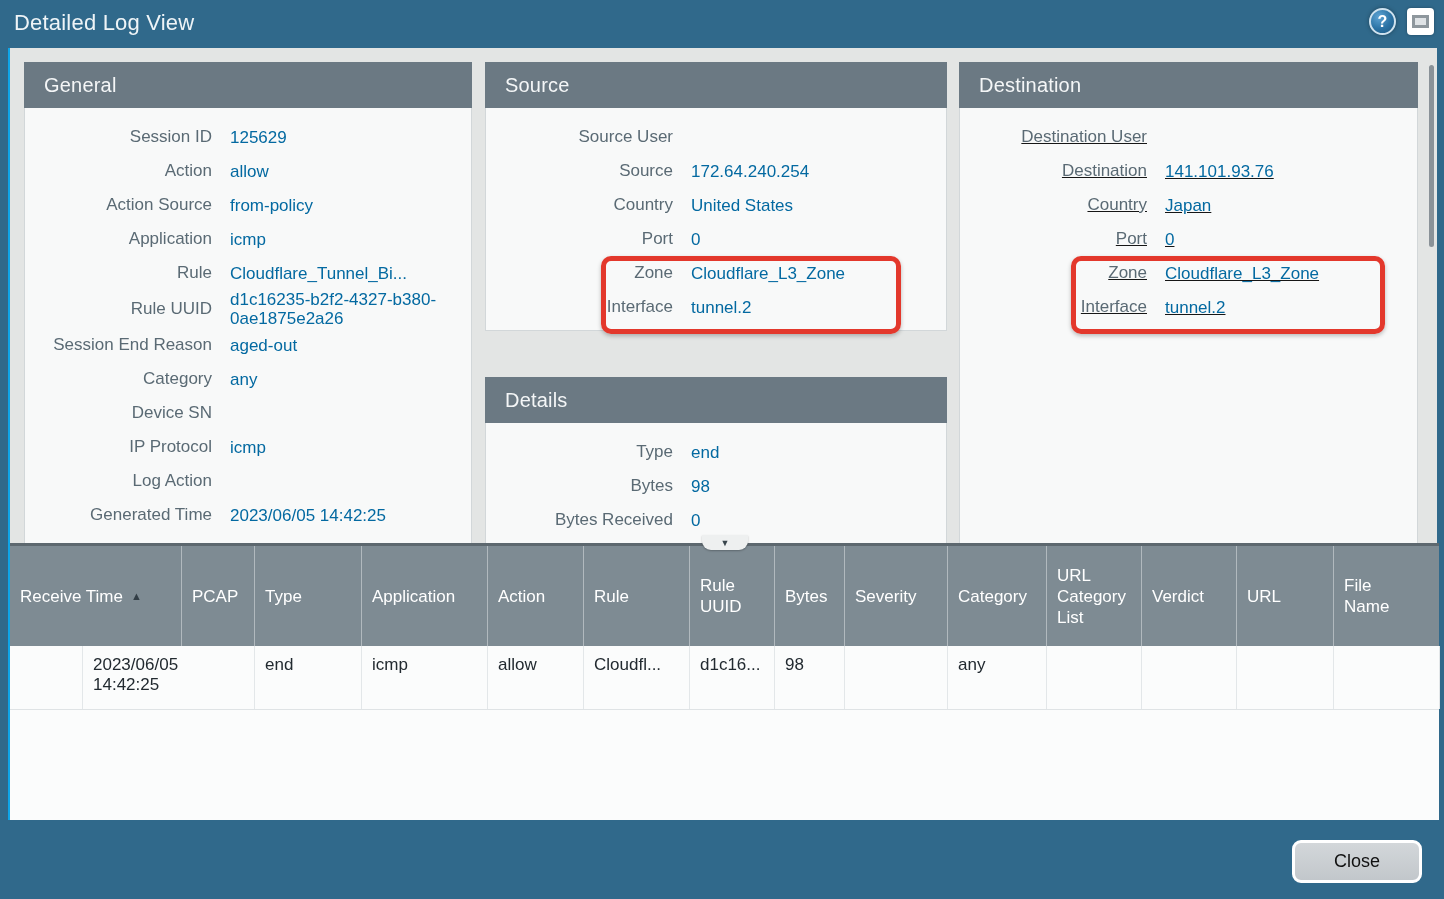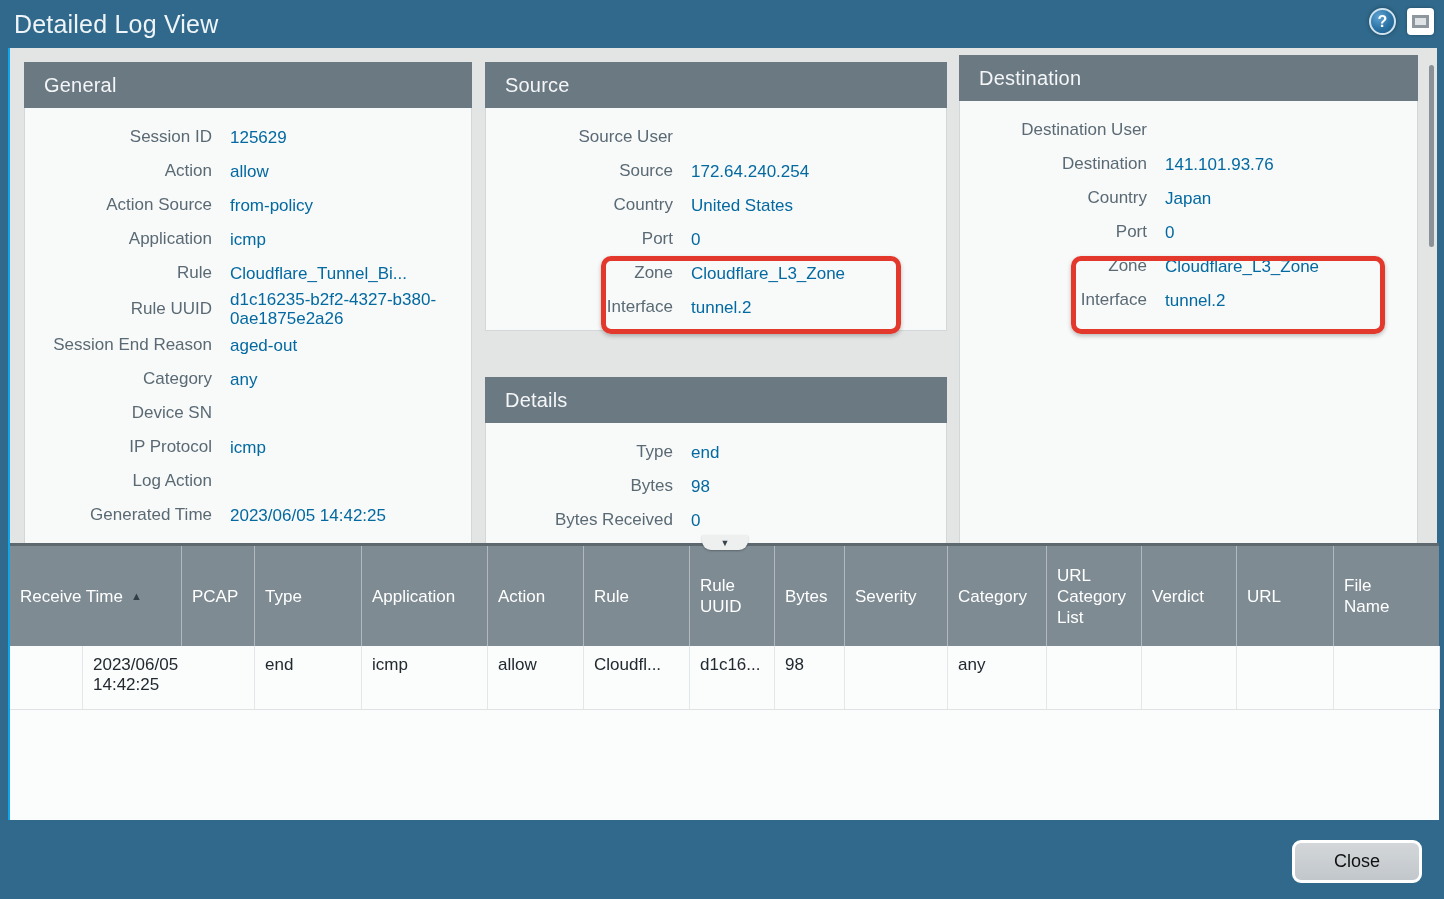--- a/index.html
+++ b/index.html
@@ -6,21 +6,21 @@
   html,body { width:1444px; height:899px; overflow:hidden; }
   body {
     font-family:"Liberation Sans", sans-serif;
     background:#30698B;
     position:relative;
     color:#161616;
   }
 
   
   .titlebar { position:absolute; left:0; top:0; width:1444px; height:48px; background:#30698B; }
-  .title { position:absolute; left:14px; top:10px; font-size:25px; font-weight:300; letter-spacing:.2px; color:#eef4f7; }
+  .title { position:absolute; left:14px; top:10px; font-size:22px; font-weight:300; letter-spacing:.2px; color:#eef4f7; }
   .tb-icons { position:absolute; right:10px; top:8px; display:flex; gap:11px; }
   .help-ic {
     width:27px; height:27px; border-radius:50%;
     background:radial-gradient(circle at 35% 30%, #5ea4d4 0%, #2a72a4 55%, #1c567e 100%);
     border:2px solid #cfe2ee;
     color:#ffffff; font-size:16px; font-weight:bold;
     display:flex; align-items:center; justify-content:center;
     box-shadow:0 0 4px rgba(0,0,0,.35);
   }
   .win-ic {
@@ -49,22 +49,22 @@
   }
   .frow { display:flex; align-items:center; min-height:34px; font-size:17px; }
   .flabel { flex:none; width:205px; text-align:right; color:#5a6a74; padding-right:18px; }
   .fvalue { color:#0369a1; word-break:break-word; max-width:215px; line-height:19px; }
 
   #panel-general { left:14px; top:14px; width:448px; z-index:1; }
   #panel-general .panel-body { height:442px; }
   #panel-source  { left:475px; top:14px; width:462px; z-index:1; }
   #panel-details { left:475px; top:322px; width:462px; z-index:1;margin-top:7px; }
   #panel-details .panel-body { height:127px; overflow:hidden; }
-  #panel-destination { left:949px; top:7px; width:459px; z-index:1; }
-  #panel-destination .panel-body { height:510px; }
+  #panel-destination { left:949px; top:14px; width:459px; z-index:1; }
+  #panel-destination .panel-body { height:510px;text-decoration:underline; }
 
   
   .red-box {
     position:absolute; border:5px solid #e3382c; border-radius:10px;
     box-shadow:0 2px 4px rgba(0,0,0,.25); z-index:3; pointer-events:none;
   }
   #red-src { left:591px; top:208px; width:300px; height:78px; }
   #red-dst { left:1061px; top:208px; width:314px; height:78px; }
 
   

